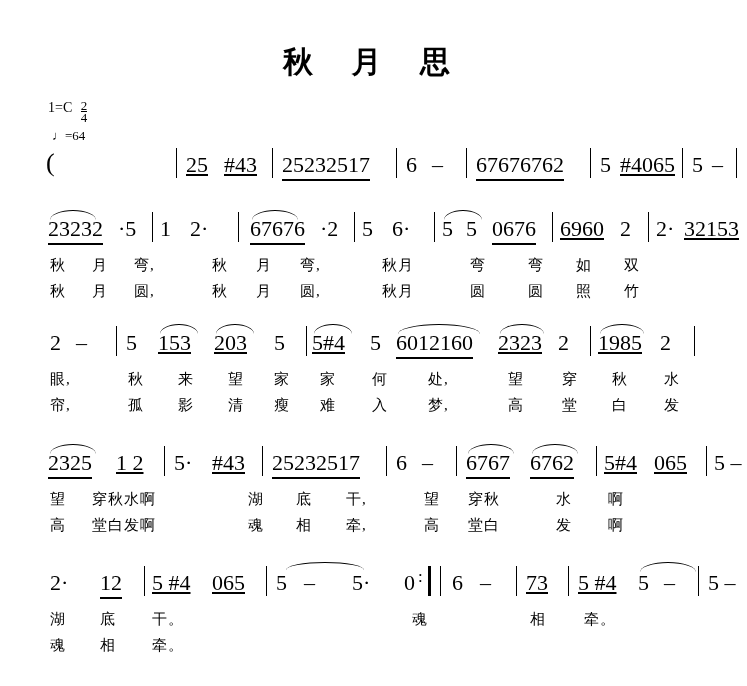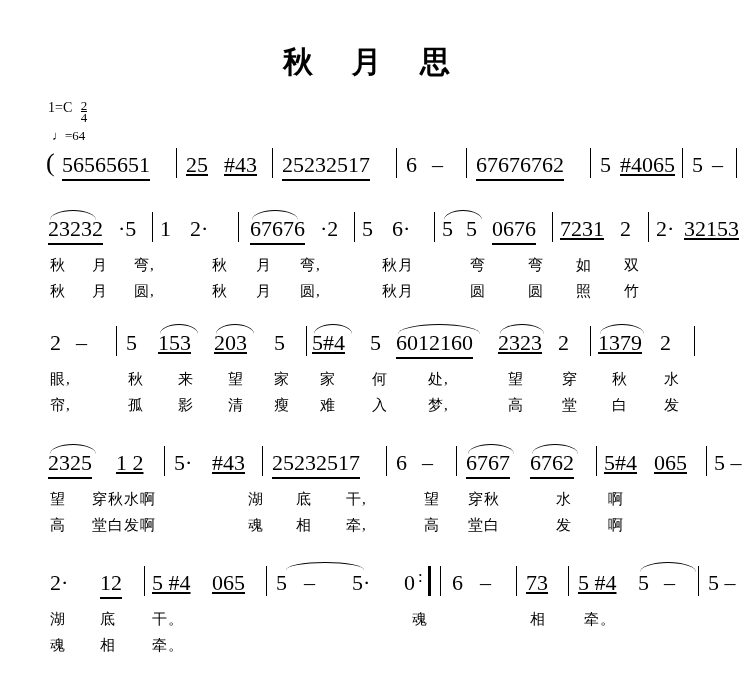--- a/index.html
+++ b/index.html
@@ -99,21 +99,20 @@
     <span class="meter">
       <span class="num">2</span>
       <span class="den">4</span>
     </span>
   </div>
   <div class="tempo">♩=64</div>
 
   <div class="sys" style="top:152px;">
     <div class="notes">
       <span class="paren" style="left:46px;">(</span>
-      <span class="n u2" style="left:62px;">56565651</span>
       <span class="bar" style="left:176px;"></span>
       <span class="n u1" style="left:186px;">25</span>
       <span class="n u1" style="left:224px;">#43</span>
       <span class="bar" style="left:272px;"></span>
       <span class="n u2" style="left:282px;">25232517</span>
       <span class="bar" style="left:396px;"></span>
       <span class="n" style="left:406px;">6</span>
       <span class="n" style="left:432px;">–</span>
       <span class="bar" style="left:466px;"></span>
       <span class="n u2" style="left:476px;">67676762</span>
@@ -150,21 +149,21 @@
       <span class="n" style="left:320px;">·2</span>
       <span class="bar" style="left:354px;"></span>
       <span class="n" style="left:362px;">5</span>
       <span class="n" style="left:392px;">6·</span>
       <span class="bar" style="left:434px;"></span>
       <span class="slur" style="left:444px;top:-6px;width:38px;"></span>
       <span class="n" style="left:442px;">5</span>
       <span class="n" style="left:466px;">5</span>
       <span class="n u2" style="left:492px;">0676</span>
       <span class="bar" style="left:552px;"></span>
-      <span class="n u1" style="left:560px;">7231</span>
+      <span class="n u1" style="left:560px;">6960</span>
       <span class="n" style="left:620px;">2</span>
       <span class="bar" style="left:648px;"></span>
       <span class="n" style="left:656px;">2·</span>
       <span class="n u1" style="left:684px;">32153</span>
     </div>
     <div class="lyr">
       <span class="w" style="left:50px;">秋</span>
       <span class="w" style="left:92px;">月</span>
       <span class="w" style="left:134px;">弯,</span>
       <span class="w" style="left:212px;">秋</span>
@@ -206,21 +205,21 @@
       <span class="slur" style="left:314px;top:-6px;width:38px;"></span>
       <span class="n u1" style="left:312px;">5#4</span>
       <span class="n" style="left:370px;">5</span>
       <span class="slur" style="left:398px;top:-6px;width:82px;"></span>
       <span class="n u2" style="left:396px;">6012160</span>
       <span class="slur" style="left:500px;top:-6px;width:44px;"></span>
       <span class="n u1" style="left:498px;">2323</span>
       <span class="n" style="left:558px;">2</span>
       <span class="bar" style="left:590px;"></span>
       <span class="slur" style="left:600px;top:-6px;width:44px;"></span>
-      <span class="n u1" style="left:598px;">1379</span>
+      <span class="n u1" style="left:598px;">1985</span>
       <span class="n" style="left:660px;">2</span>
       <span class="bar" style="left:694px;"></span>
     </div>
     <div class="lyr">
       <span class="w" style="left:50px;">眼,</span>
       <span class="w" style="left:128px;">秋</span>
       <span class="w" style="left:178px;">来</span>
       <span class="w" style="left:228px;">望</span>
       <span class="w" style="left:274px;">家</span>
       <span class="w" style="left:320px;">家</span>

